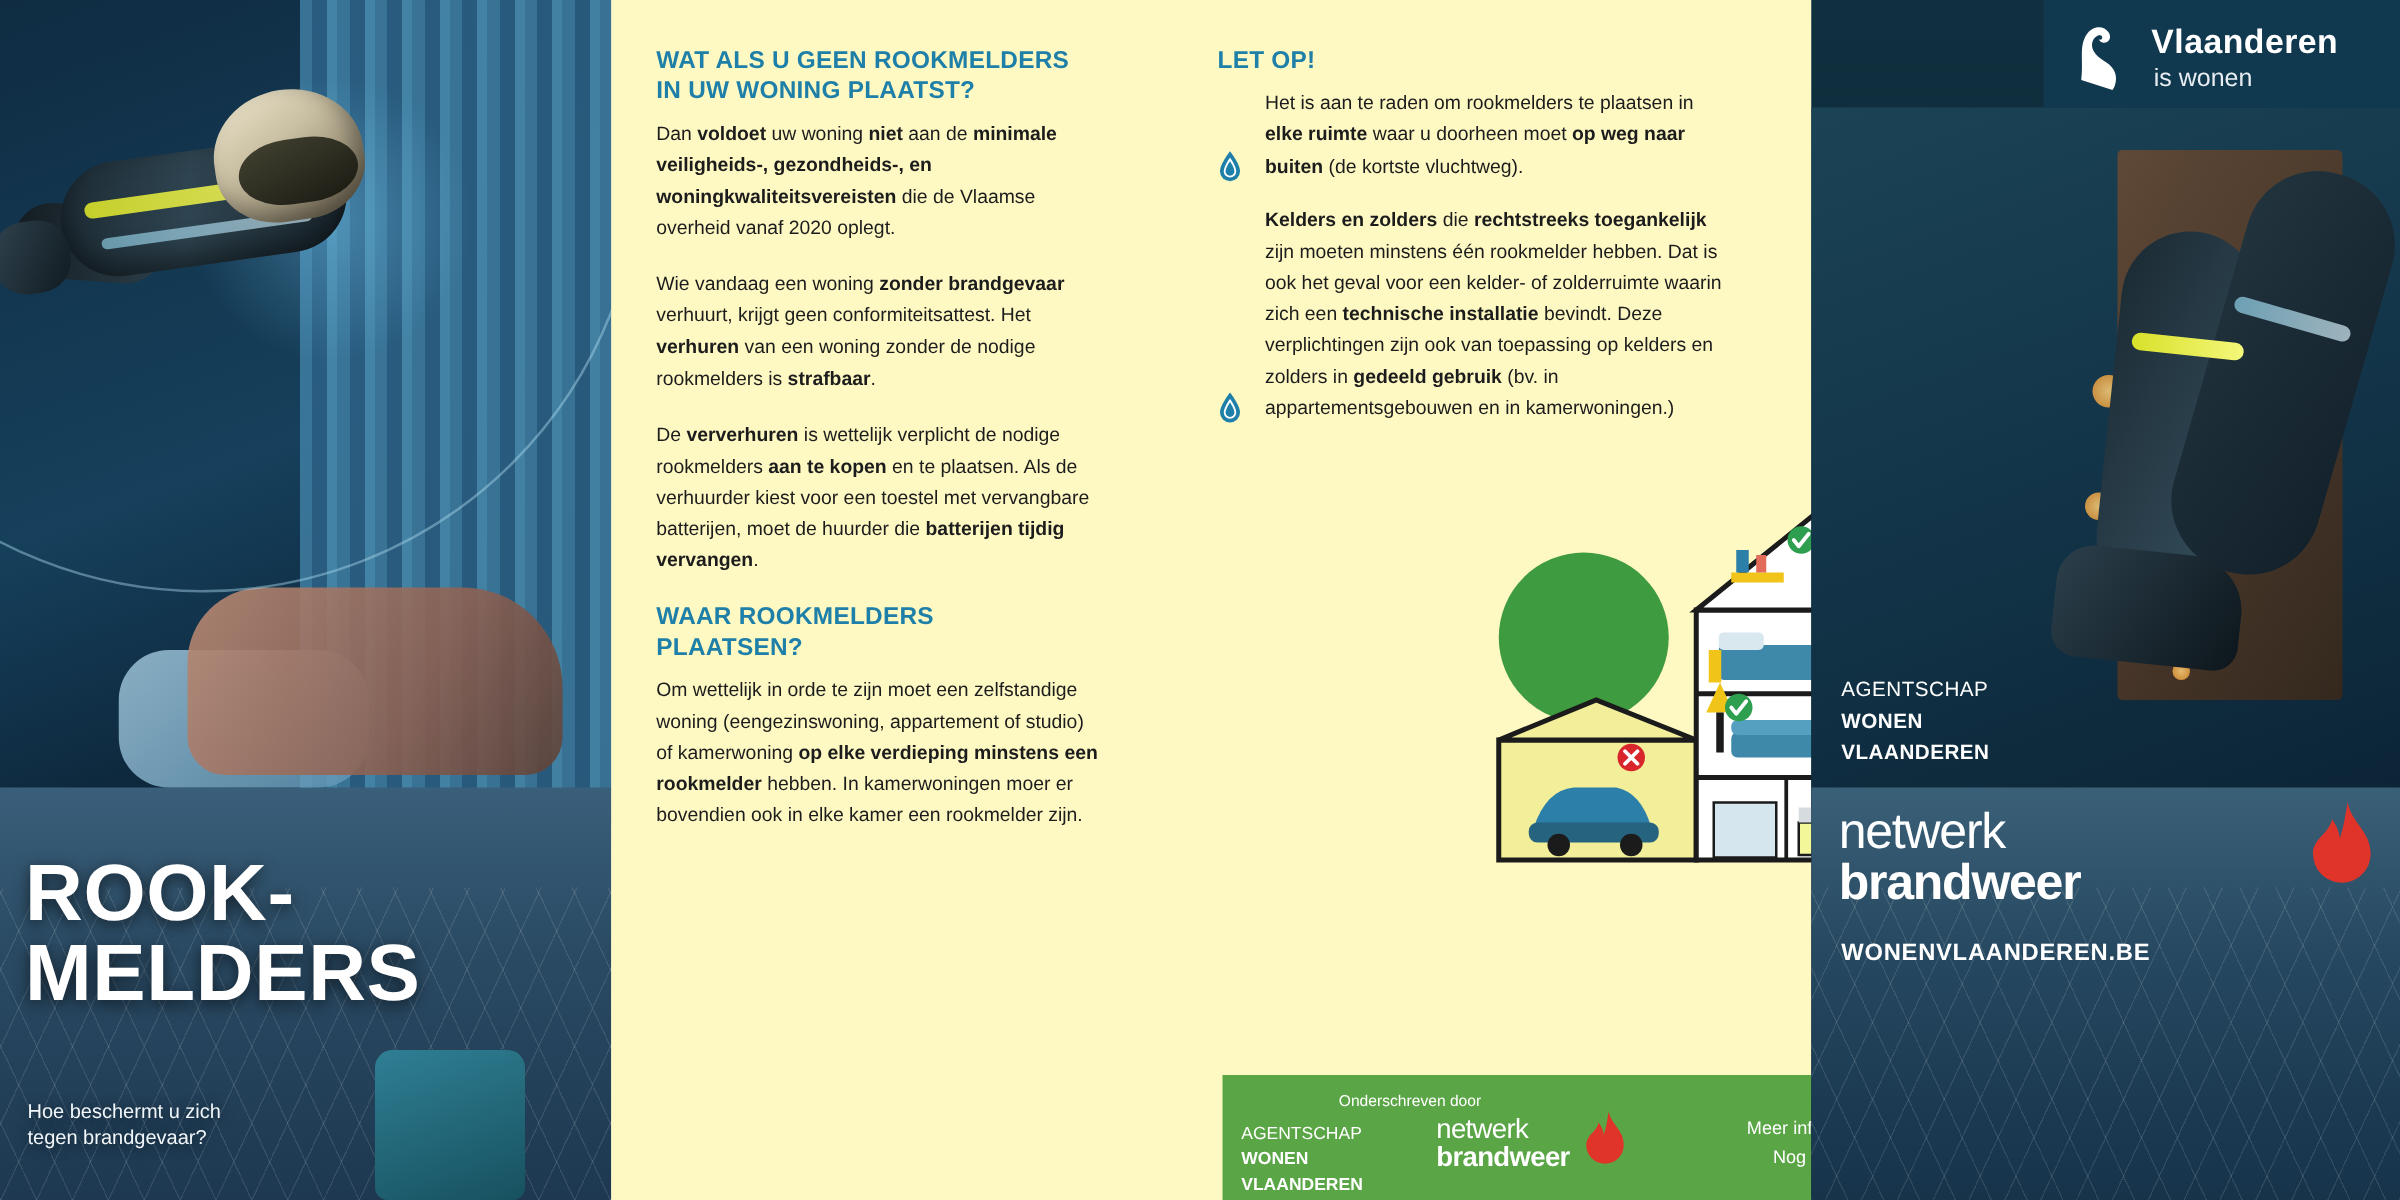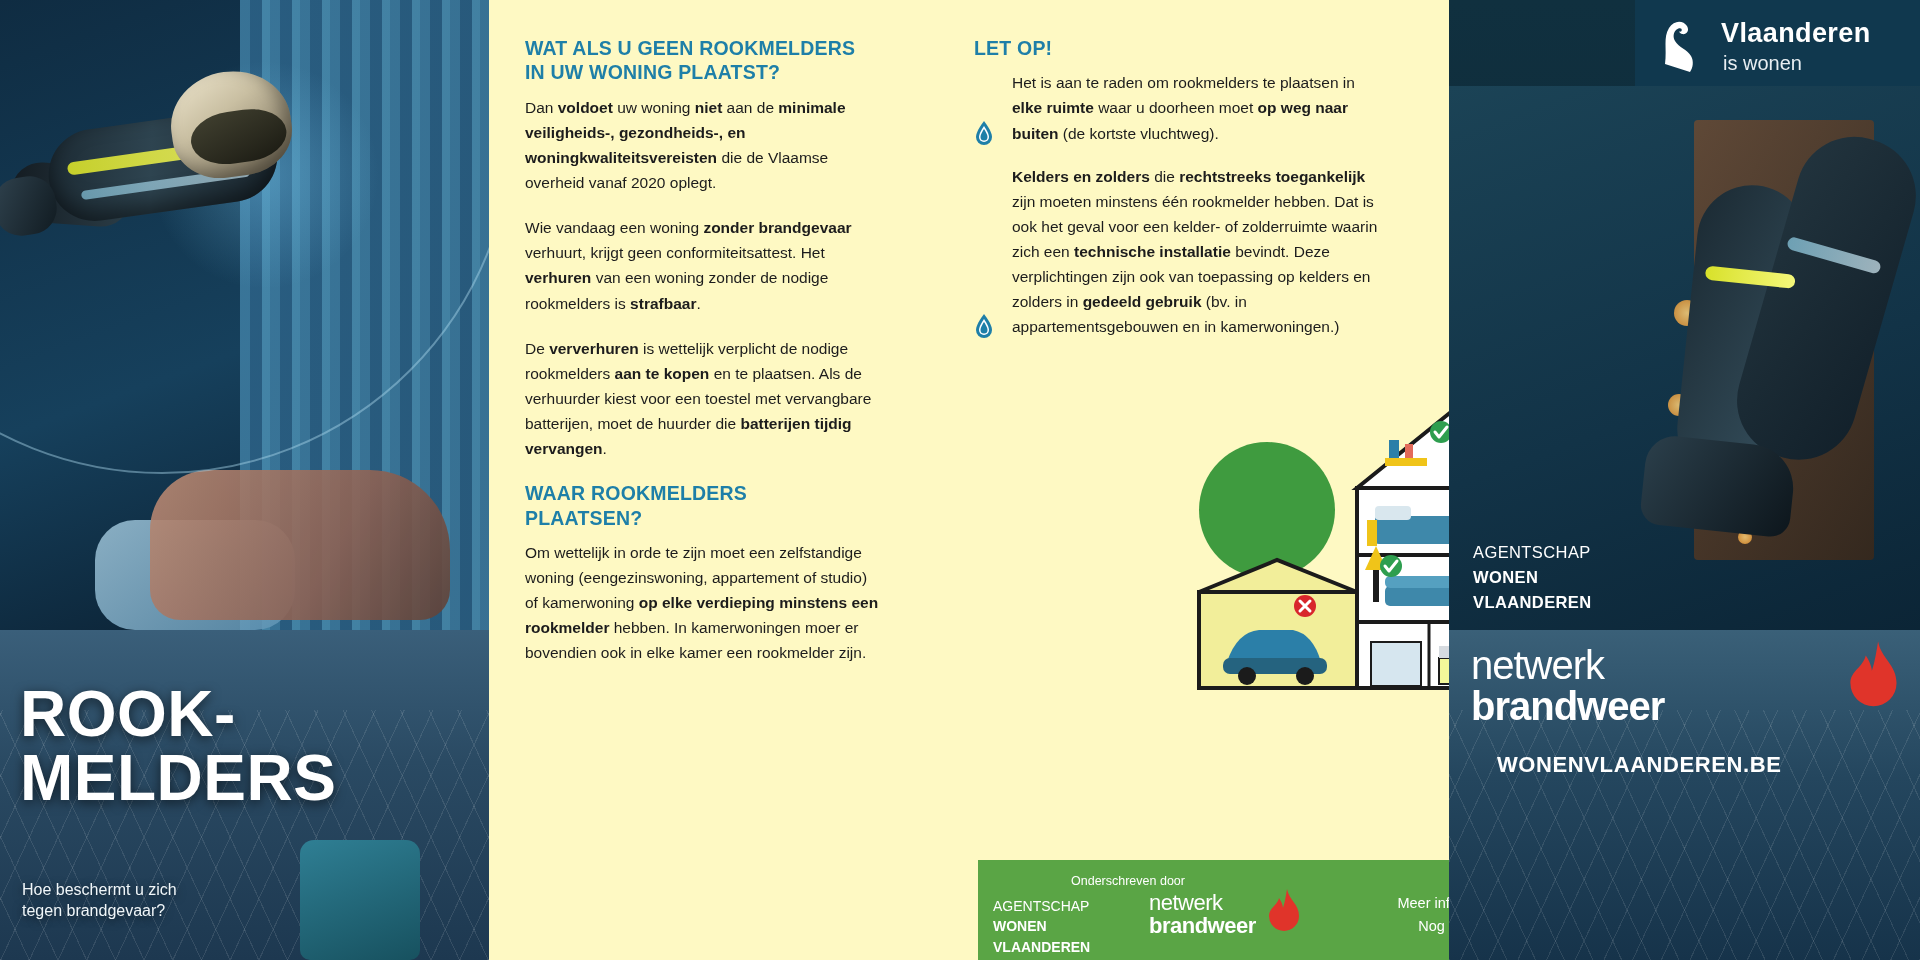--- a/index.html
+++ b/index.html
@@ -170,21 +170,21 @@
   }
   .vl-lion{position:absolute;left:18px;top:14px;width:58px;height:58px;}
   .vl-t1{position:absolute;left:86px;top:18px;color:#fff;font-size:27px;font-weight:bold;letter-spacing:.4px;}
   .vl-t2{position:absolute;left:88px;top:52px;color:#e8eef2;font-size:20px;}
   .pr-ag{position:absolute;left:24px;top:540px;color:#fff;font-size:16.5px;line-height:1.5;letter-spacing:.4px;}
   .pr-ag .b{font-weight:bold;}
   .pr-nb{position:absolute;left:22px;top:645px;color:#fff;}
   .pr-nb .n1{font-size:40px;letter-spacing:-1px;line-height:1.0;}
   .pr-nb .n2{font-size:40px;font-weight:bold;letter-spacing:-1px;line-height:1.05;}
   .pr-flame{position:absolute;left:395px;top:640px;}
-  .pr-site{position:absolute;left:24px;top:752px;color:#fff;font-size:22px;font-weight:bold;letter-spacing:.6px;margin-left:24px;}
+  .pr-site{position:absolute;left:24px;top:752px;color:#fff;font-size:19px;font-weight:bold;letter-spacing:.6px;}
 </style>
 </head>
 <body>
 
 <div class="page">
 
   <div class="panel-left">
     <div class="pl-wall"></div>
     <div class="pl-curtain"></div>
     <div class="pl-glow"></div>

